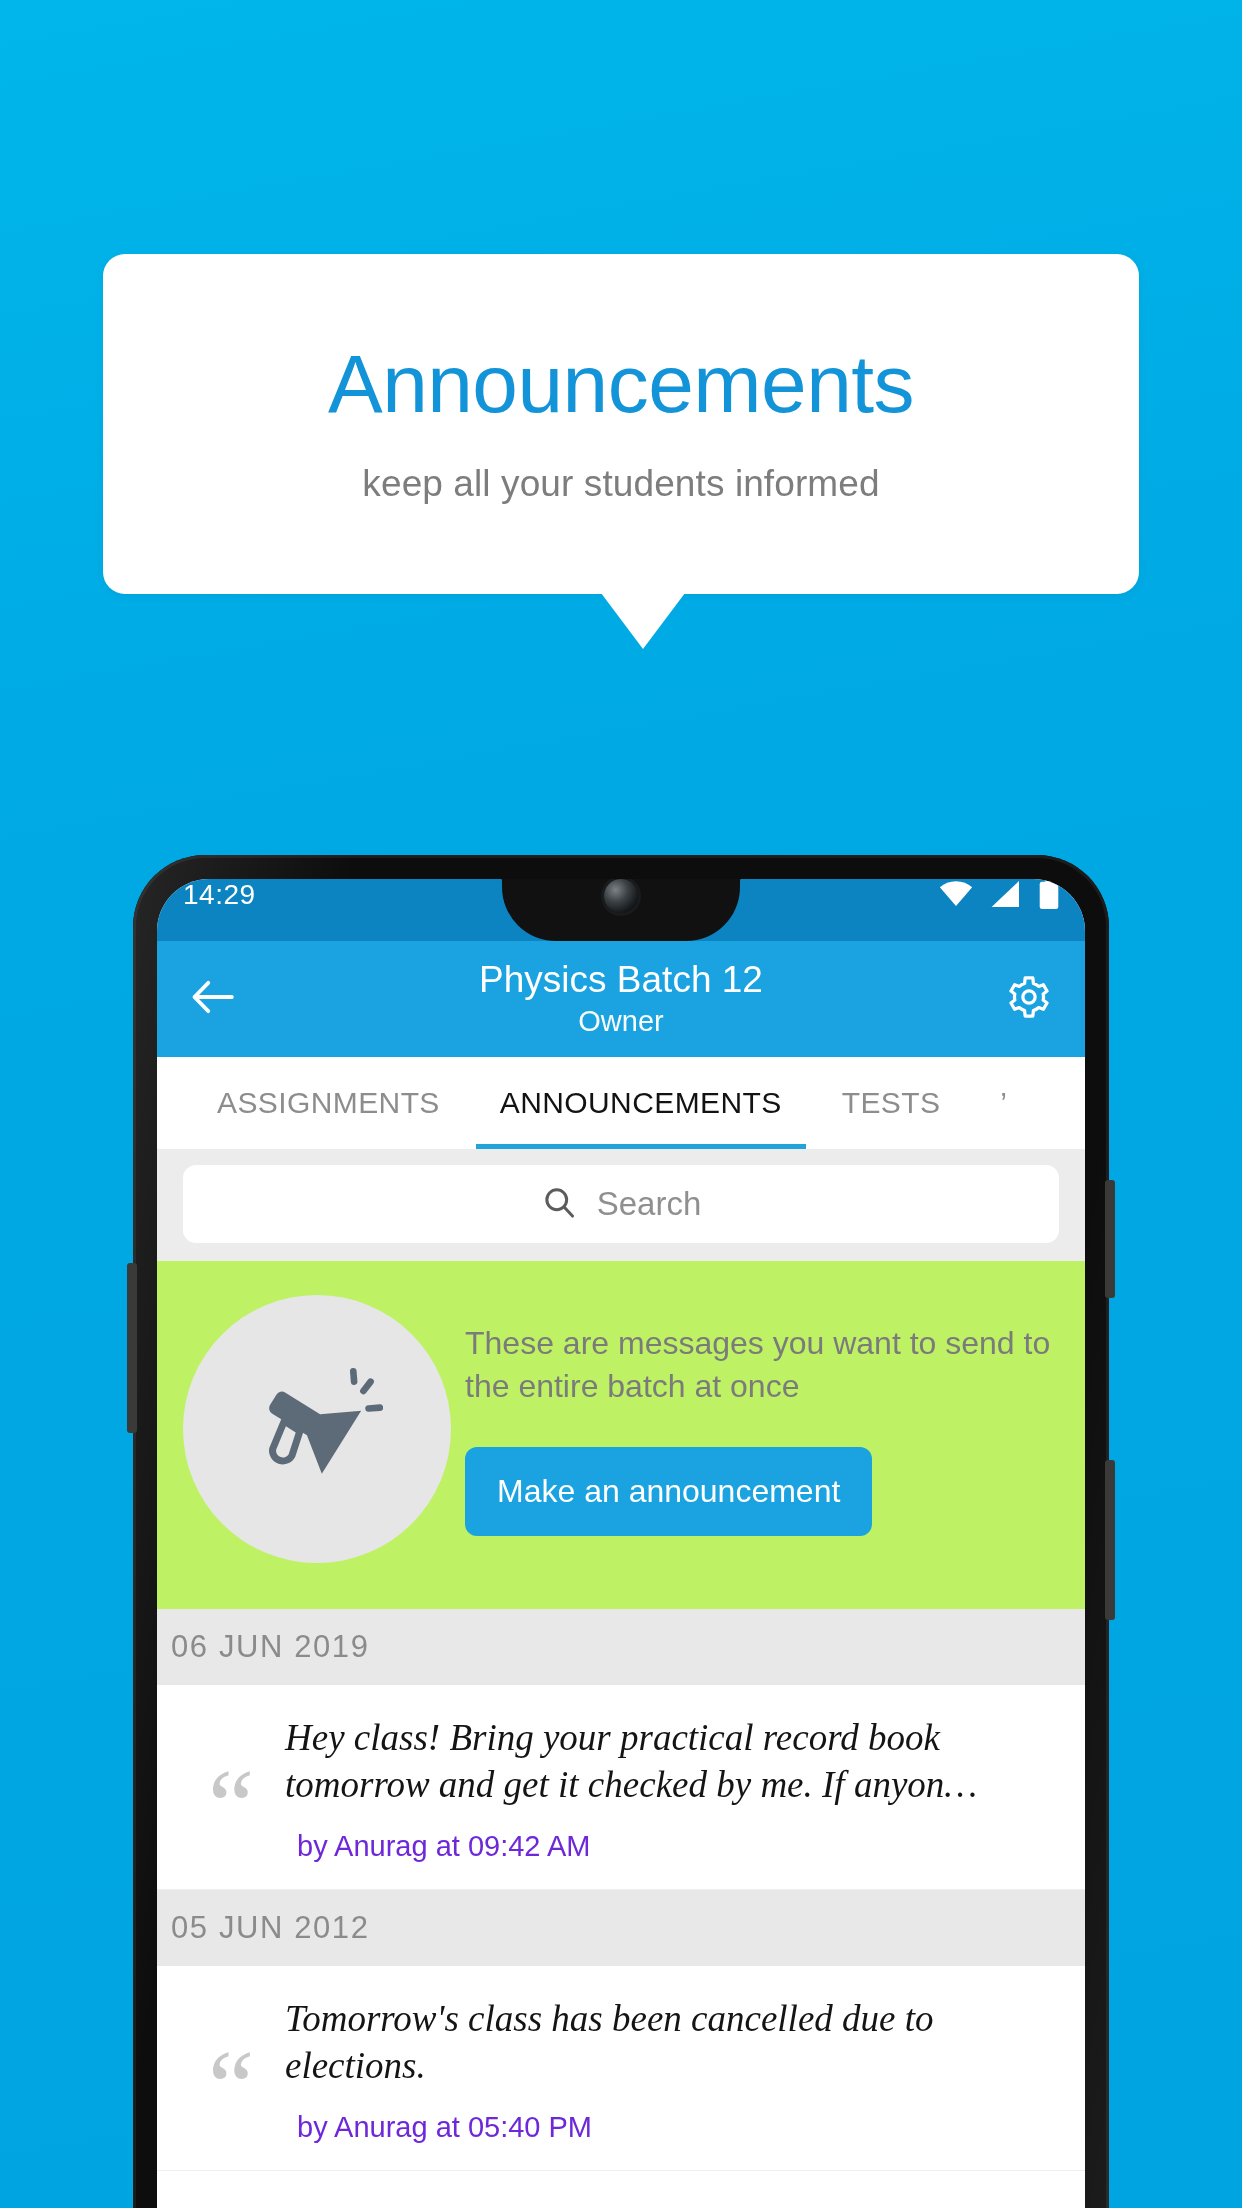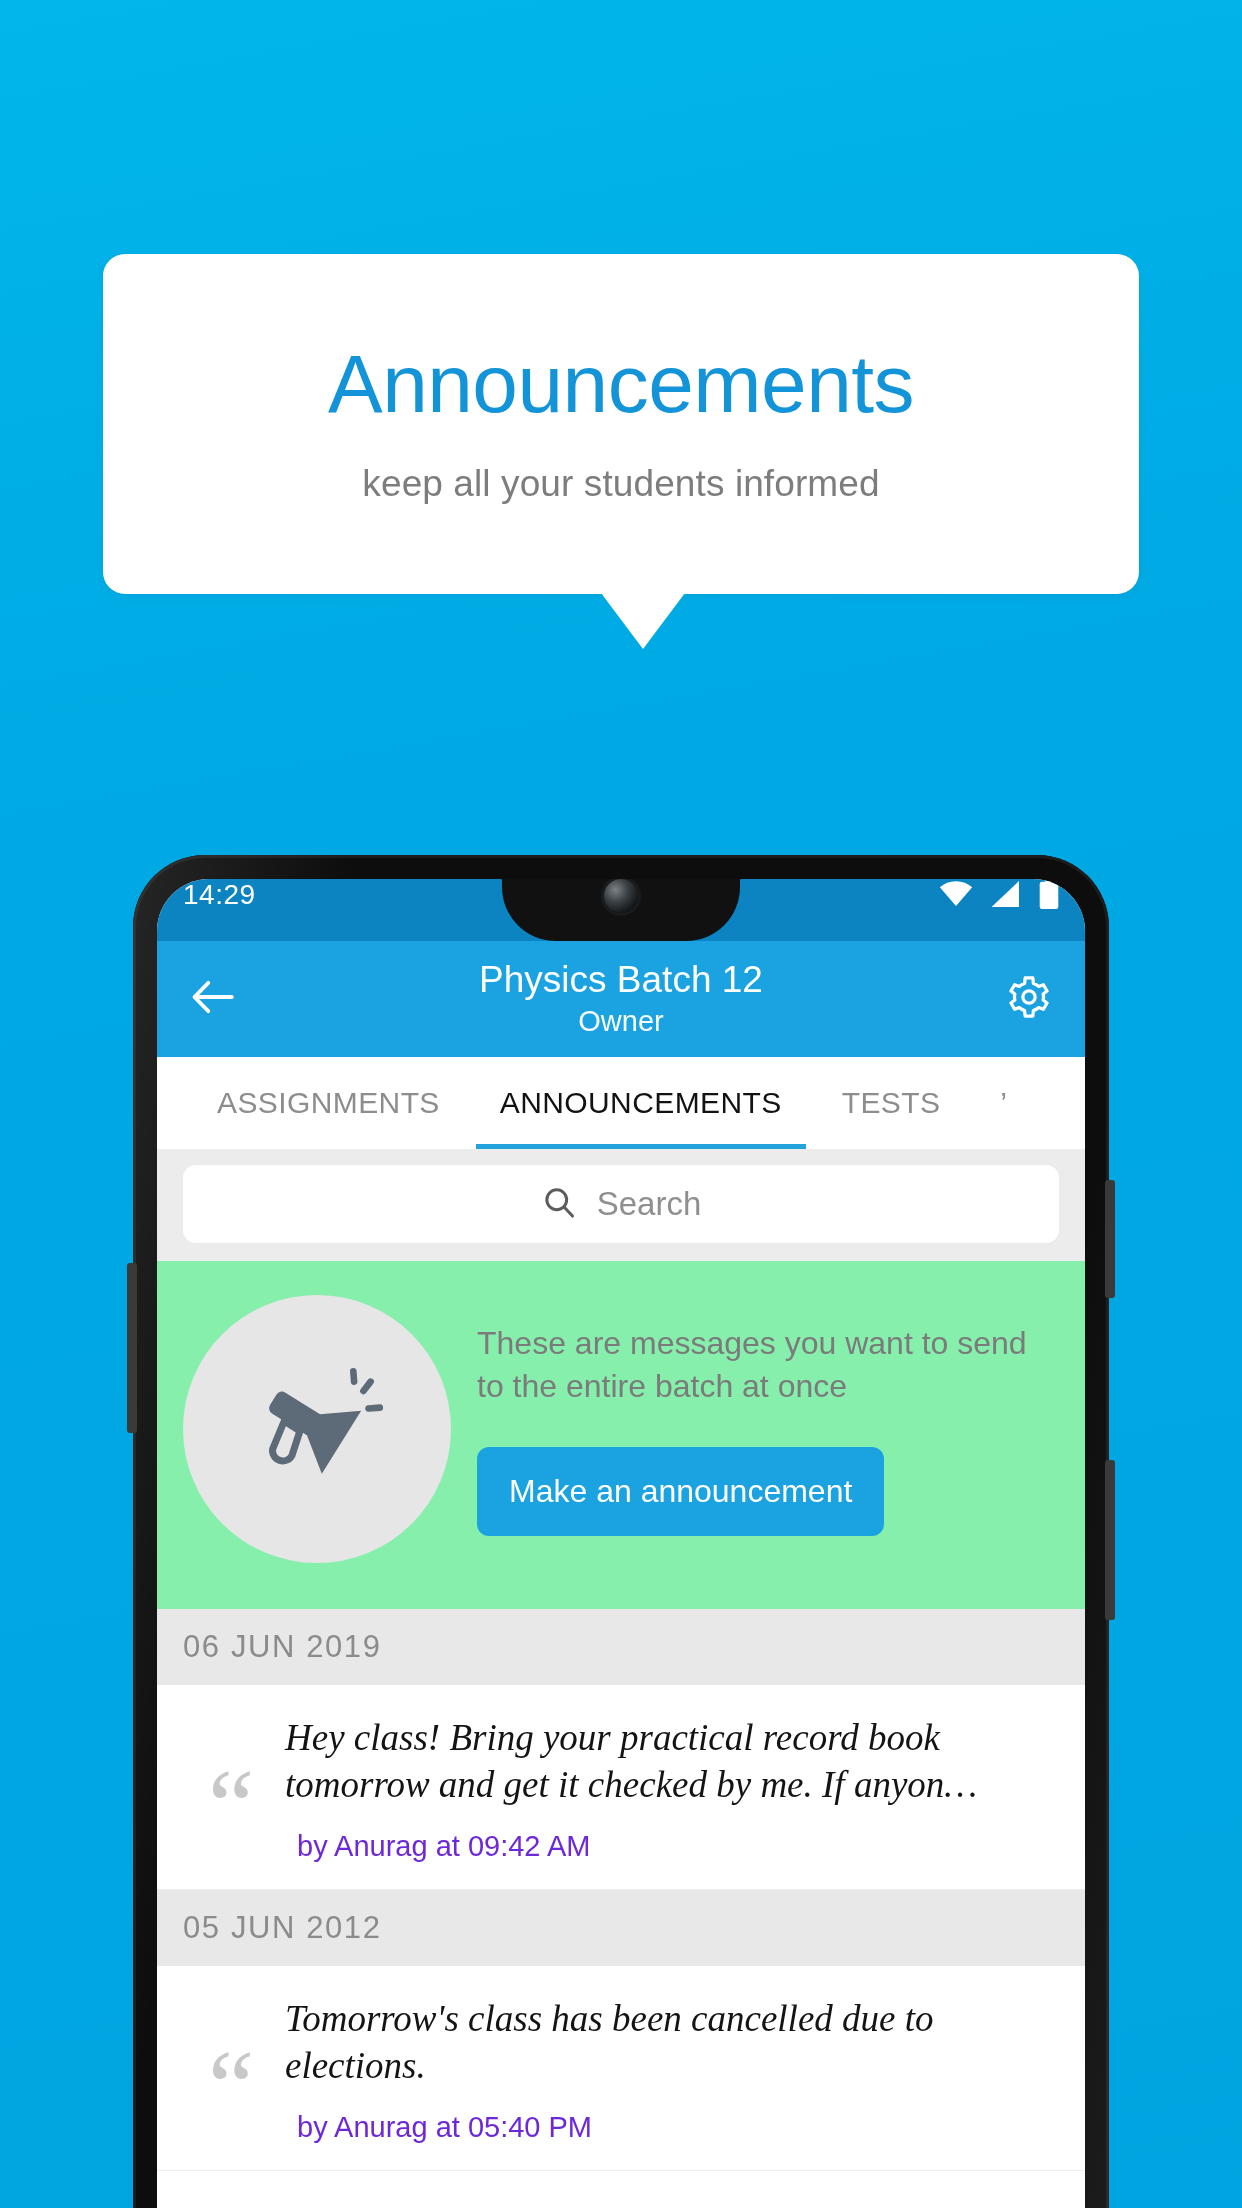--- a/index.html
+++ b/index.html
@@ -169,24 +169,24 @@
     background:#ffffff;
     border-radius:13px;
     display:flex; align-items:center; justify-content:center;
     gap:20px;
     cursor:text;
   }
   #search-placeholder{ color:#8f8f8f; font-size:33px; }
 
   
   #empty-card{
-    background:#86efac;
+    background:#bef264;
     display:flex; align-items:center;
     padding:34px 30px 46px 26px;
-    gap:16px;
+    gap:4px;
     justify-content:center;
   }
   #megaphone-circle{
     width:268px; height:268px; min-width:268px;
     border-radius:50%;
     background:#e6e6e6;
     display:flex; align-items:center; justify-content:center;
   }
   #empty-right{ flex:1; padding-left:10px; }
   #empty-text{
@@ -203,21 +203,21 @@
     padding:26px 32px;
     border-radius:12px;
     border:none;
     cursor:pointer;
     font-family:"Liberation Sans", sans-serif;
   }
 
   
   .date-header{
     background:#e8e8e8;
-    padding:20px 26px 20px 26px;
+    padding:20px 26px 20px 14px;
     color:#8b8b8b;
     font-size:31px;
     letter-spacing:1.6px;
   }
   .ann-item{
     background:#ffffff;
     display:flex;
     padding:30px 26px 26px 26px;
     border-bottom:1px solid #eeeeee;
   }

